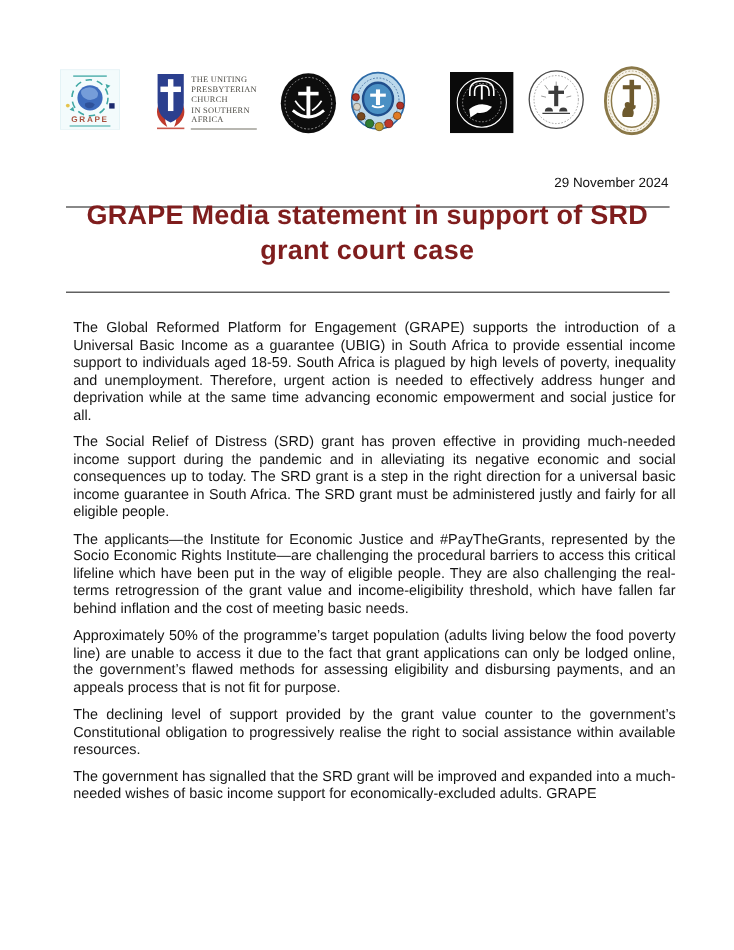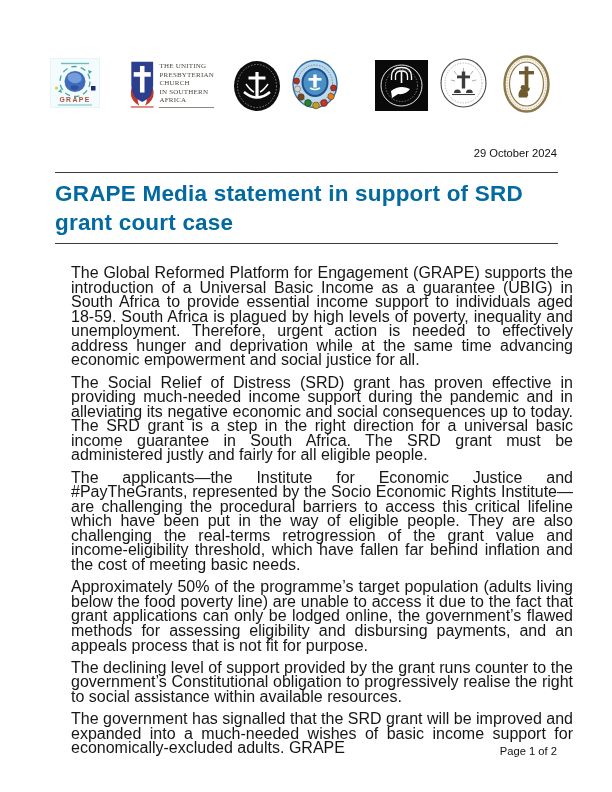--- a/index.html
+++ b/index.html
@@ -21,27 +21,27 @@
   .logo-uccsa{left:292px;top:59px;width:46px;height:53px;}
   .logo-epc{left:375px;top:60px;width:53px;height:51px;}
   .logo-calvin{left:440px;top:58px;width:47px;height:50px;}
   .logo-sepia{left:503px;top:55px;width:47px;height:58px;}
   
   .date-line{position:absolute;top:147px;left:55px;width:502px;text-align:right;font-size:11.2px;color:#111;}
   .rule{position:absolute;left:55px;width:503px;height:0;border-top:1.6px solid #3a3a3a;}
   .rule-top{top:172px;}
   .rule-bottom{top:243px;}
   .doc-title{
-    position:absolute;top:180px;left:55px;width:502px;text-align:left;
-    font-size:22.5px;font-weight:bold;line-height:28.5px;color:#0369a1;letter-spacing:.2px;
+    position:absolute;top:166px;left:55px;width:502px;text-align:center;
+    font-size:22.5px;font-weight:bold;line-height:28.5px;color:#7f1d1d;letter-spacing:.2px;
   }
   
   .body-text{
-    position:absolute;top:266px;left:71px;width:502px;
-    font-size:16px;line-height:14.55px;text-align:justify;color:#161616;
+    position:absolute;top:266px;left:61px;width:502px;
+    font-size:12px;line-height:14.55px;text-align:justify;color:#161616;
   }
   .body-text p{margin:0 0 7.8px 0;}
   
   .footer{position:absolute;top:745px;left:55px;width:502px;text-align:right;font-size:11.2px;color:#111;}
 </style>
 </head>
 <body>
 
 <div class="page">
 
@@ -149,29 +149,28 @@
         <ellipse cx="23.5" cy="29" rx="19.5" ry="24.8" fill="none" stroke="#8a7848" stroke-width="0.6" stroke-dasharray="1.5 1.4" opacity="0.8"></ellipse>
         <rect x="21.6" y="11.5" width="3.8" height="23" fill="#6e5a2e"></rect>
         <rect x="16" y="16" width="15" height="3.4" fill="#6e5a2e"></rect>
         <circle cx="20" cy="32.5" r="2.4" fill="#6e5a2e"></circle>
         <path d="M17.5,34.5 q-3,4 -1.5,8 l8,0 q2,-3 0.5,-6 q3,-1 2,-4 z" fill="#6e5a2e"></path>
       </svg>
     </div>
 
   </div>
 
-  <div class="date-line">29 October 2024</div>
+  <div class="date-line">29 November 2024</div>
   <div class="rule rule-top"></div>
   <h1 class="doc-title" style="margin:0">GRAPE Media statement in support of SRD grant court case</h1>
   <div class="rule rule-bottom"></div>
 
   <div class="body-text">
     <p>The Global Reformed Platform for Engagement (GRAPE) supports the introduction of a Universal Basic Income as a guarantee (UBIG) in South Africa to provide essential income support to individuals aged 18-59. South Africa is plagued by high levels of poverty, inequality and unemployment. Therefore, urgent action is needed to effectively address hunger and deprivation while at the same time advancing economic empowerment and social justice for all.</p>
     <p>The Social Relief of Distress (SRD) grant has proven effective in providing much-needed income support during the pandemic and in alleviating its negative economic and social consequences up to today. The SRD grant is a step in the right direction for a universal basic income guarantee in South Africa. The SRD grant must be administered justly and fairly for all eligible people.</p>
     <p>The applicants—the Institute for Economic Justice and #PayTheGrants, represented by the Socio Economic Rights Institute—are challenging the procedural barriers to access this critical lifeline which have been put in the way of eligible people. They are also challenging the real-terms retrogression of the grant value and income-eligibility threshold, which have fallen far behind inflation and the cost of meeting basic needs.</p>
     <p>Approximately 50% of the programme’s target population (adults living below the food poverty line) are unable to access it due to the fact that grant applications can only be lodged online, the government’s flawed methods for assessing eligibility and disbursing payments, and an appeals process that is not fit for purpose.</p>
-    <p>The declining level of support provided by the grant runs counter to the government’s Constitutional obligation to progressively realise the right to social assistance within available resources.</p>
+    <p>The declining level of support provided by the grant value counter to the government’s Constitutional obligation to progressively realise the right to social assistance within available resources.</p>
     <p>The government has signalled that the SRD grant will be improved and expanded into a much-needed wishes of basic income support for economically-excluded adults. GRAPE</p>
   </div>
 
-  <div class="footer">Page 1 of 2</div>
 
 </div>
 
 </body></html>

